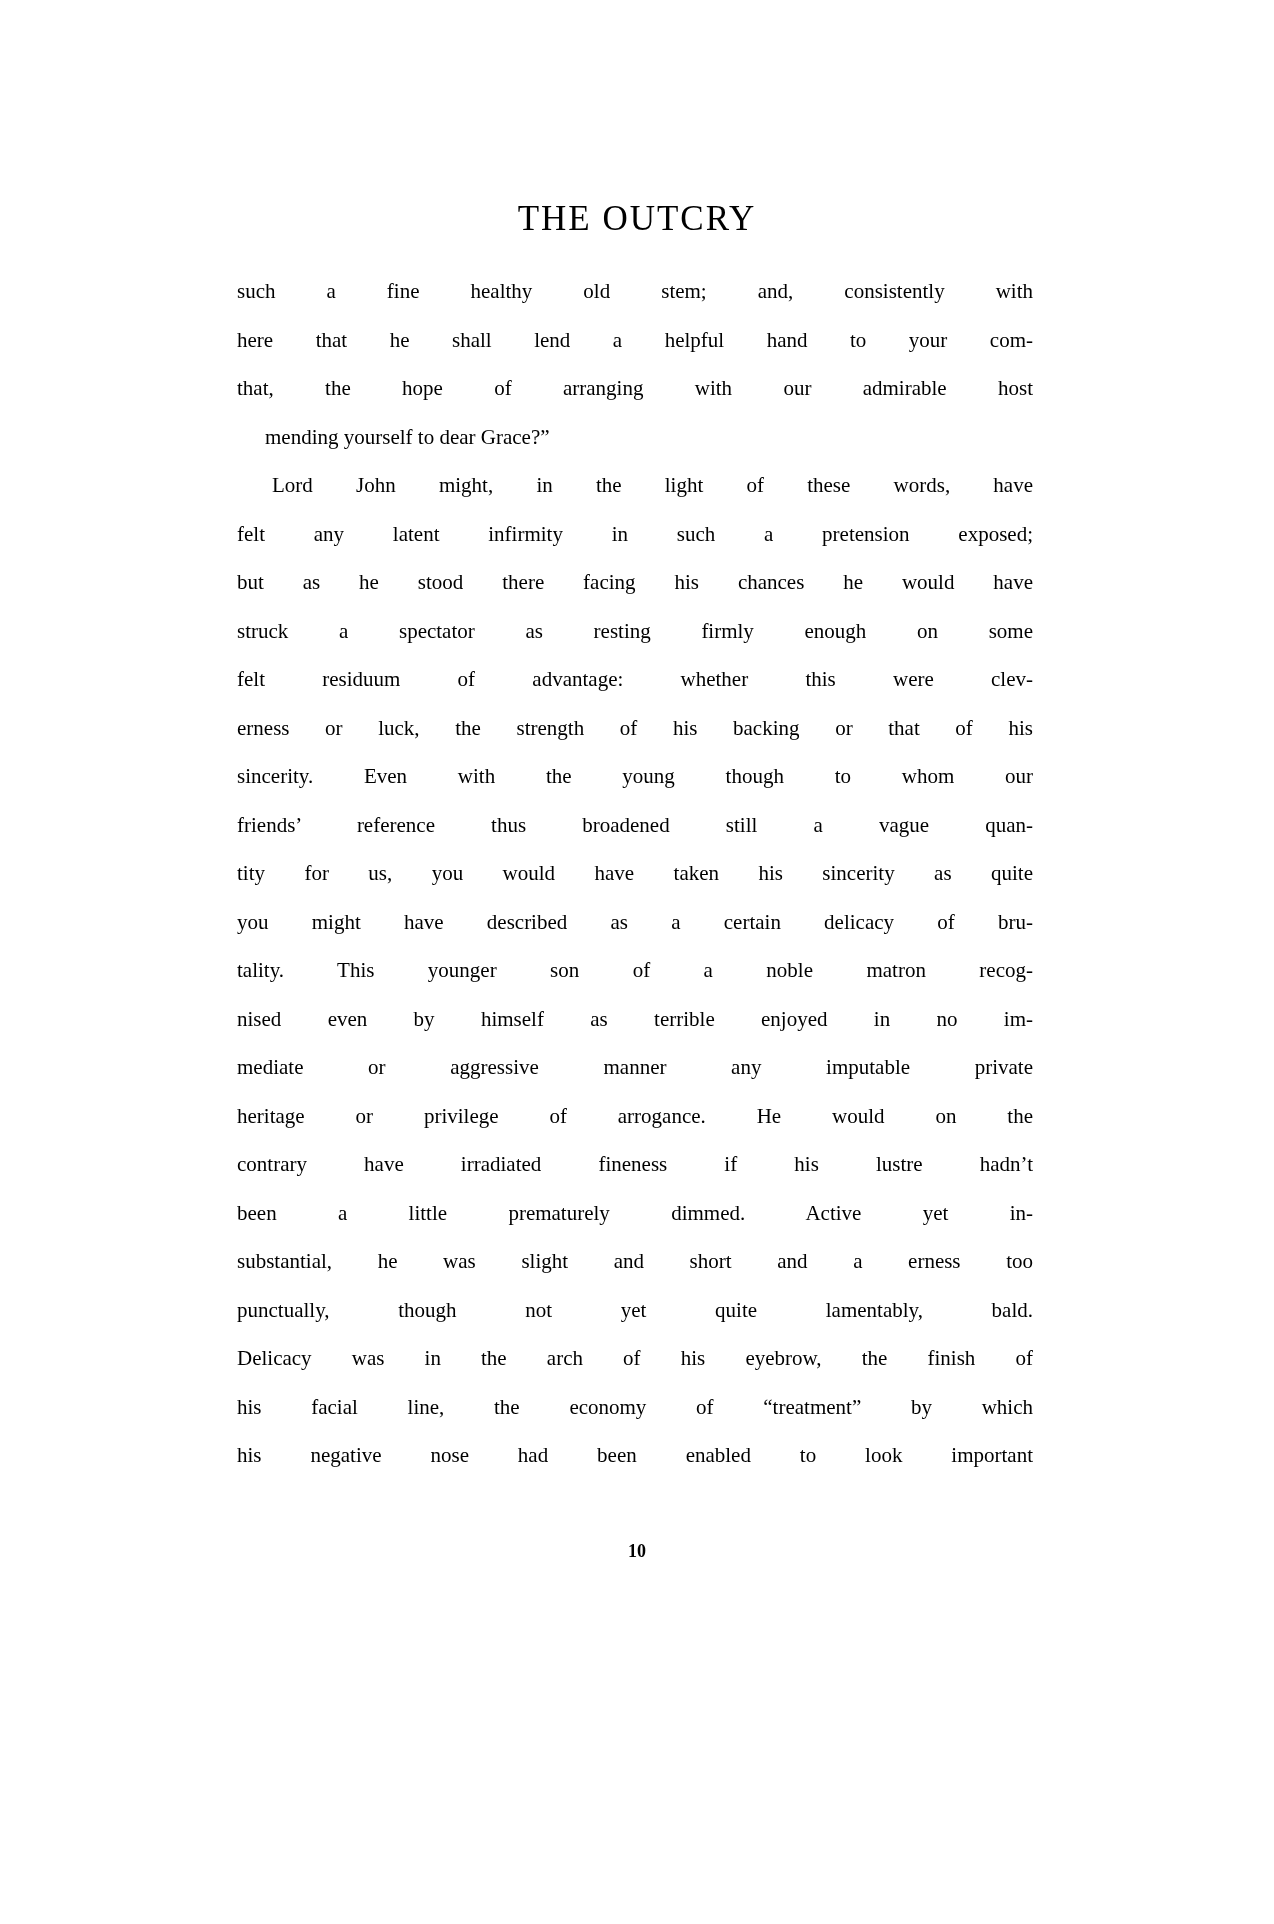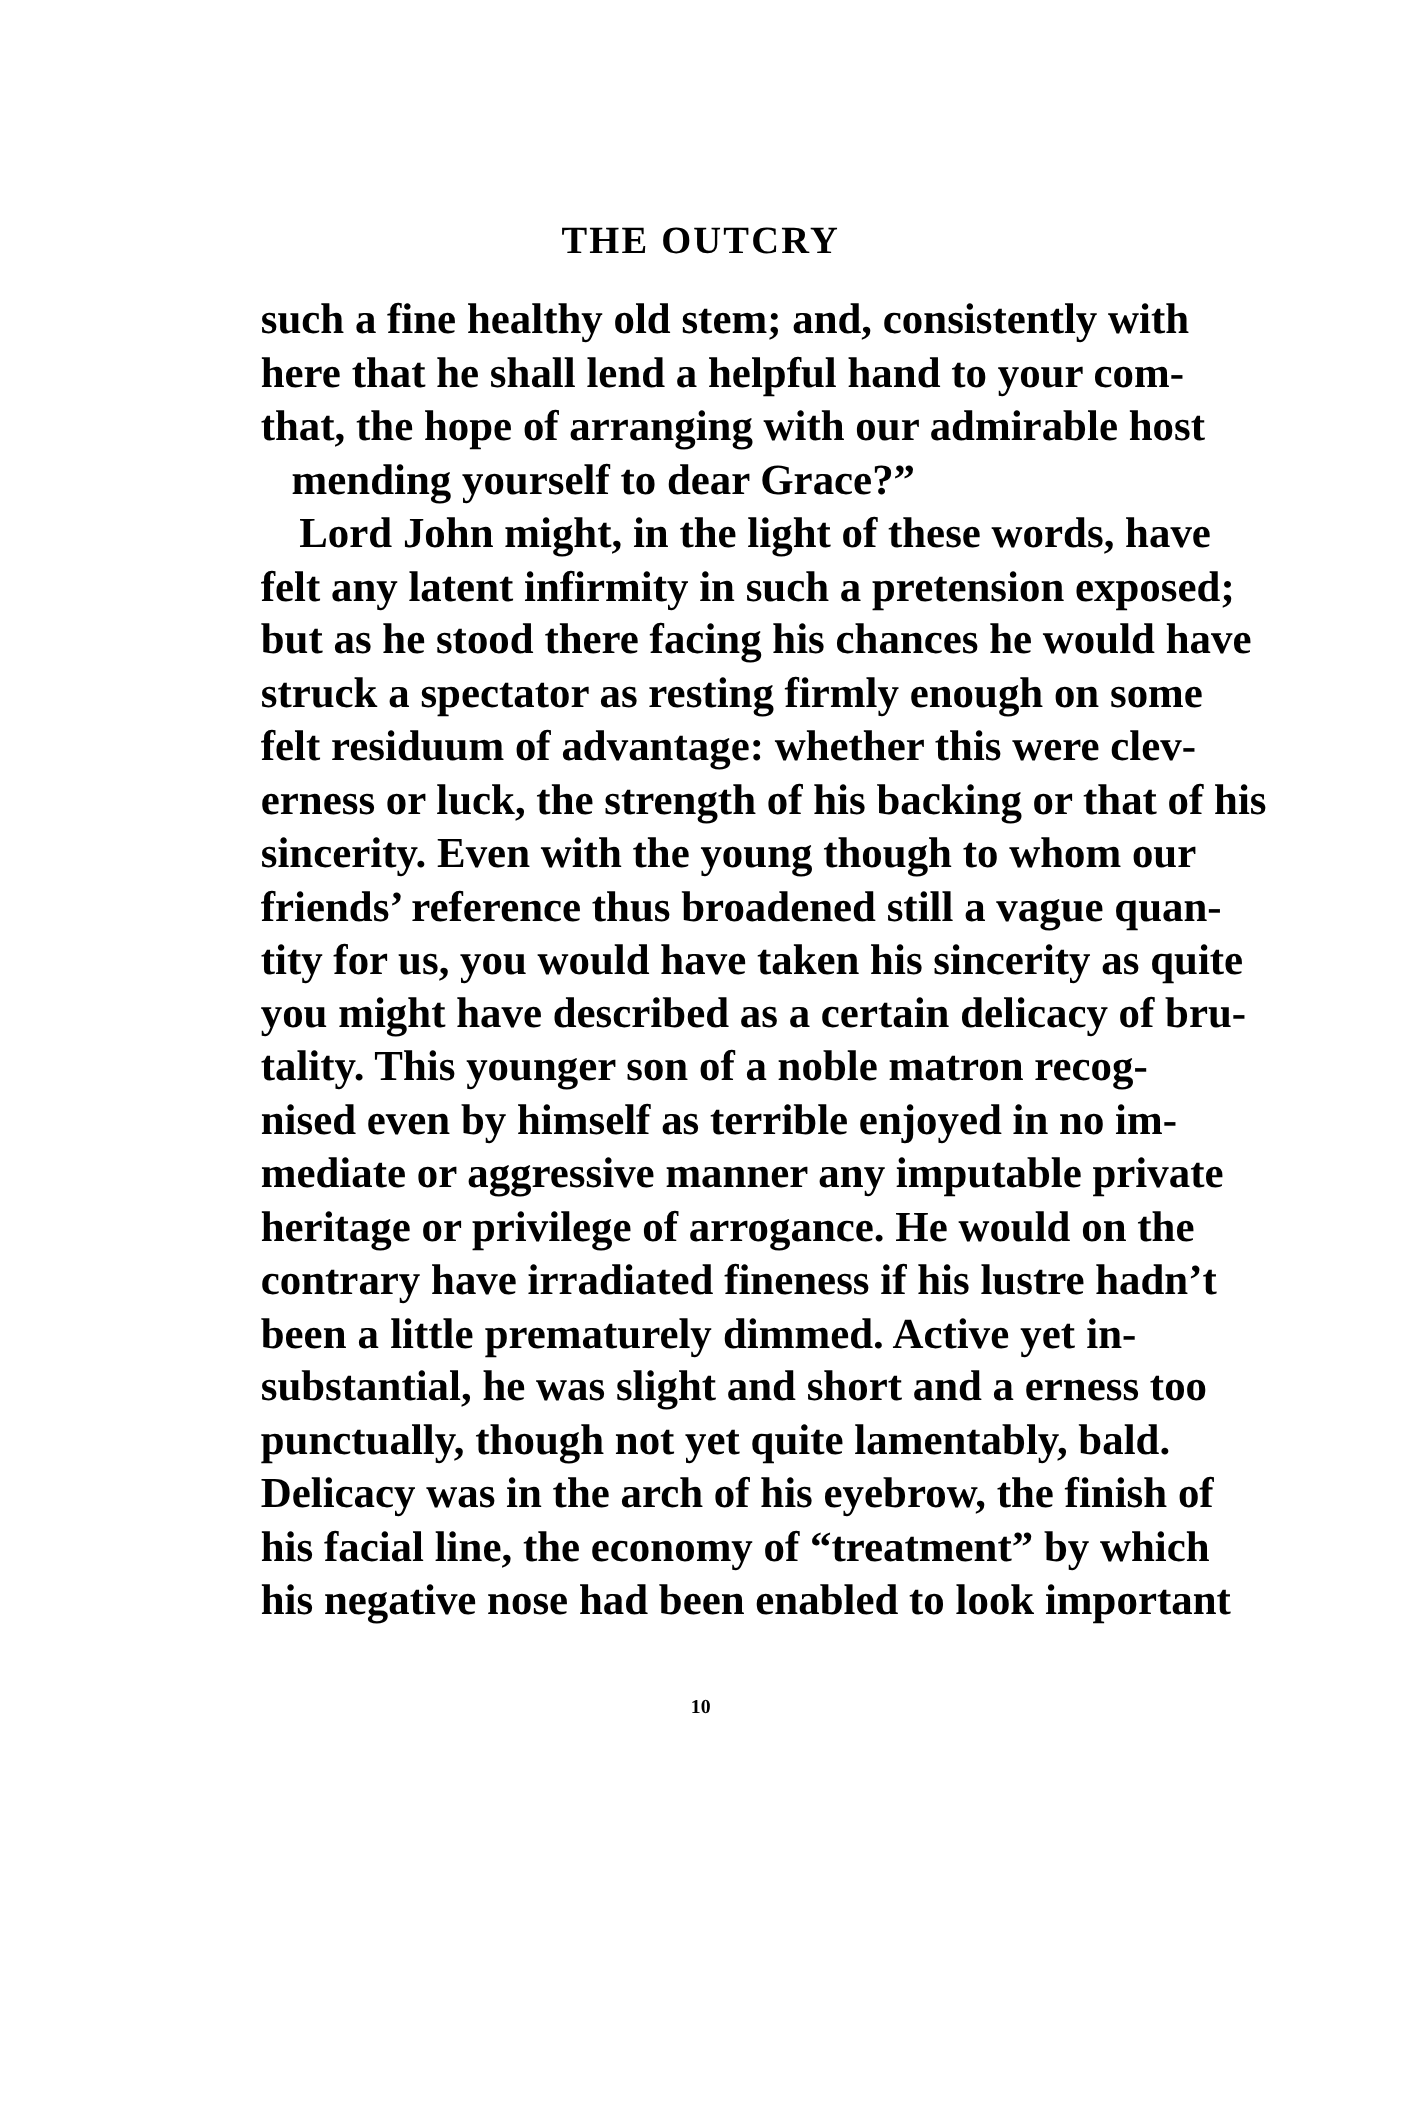--- a/index.html
+++ b/index.html
@@ -23,37 +23,37 @@
       height: 1924px;
       background: #ffffff;
     }
     .running-head {
       position: absolute;
       left: 0;
       width: 1274px;
       top: 199px;
       text-align: center;
       font-size: 35px;
-      font-weight: bold;
+      font-weight: normal;
       letter-spacing: 2px;
       line-height: 40px;
       white-space: nowrap;
     }
     .body-text {
       position: absolute;
       left: 237px;
       top: 267px;
       width: 796px;
     }
     .line {
       display: block;
       height: 48.5px;
       line-height: 48.5px;
-      font-size: 39px;
-      font-weight: bold;
+      font-size: 21px;
+      font-weight: normal;
       text-align: justify;
       text-align-last: justify;
       white-space: nowrap;
       overflow: visible;
     }
     .line.indent {
       padding-left: 35px;
     }
     .line.last-of-para {
       text-align-last: left;

